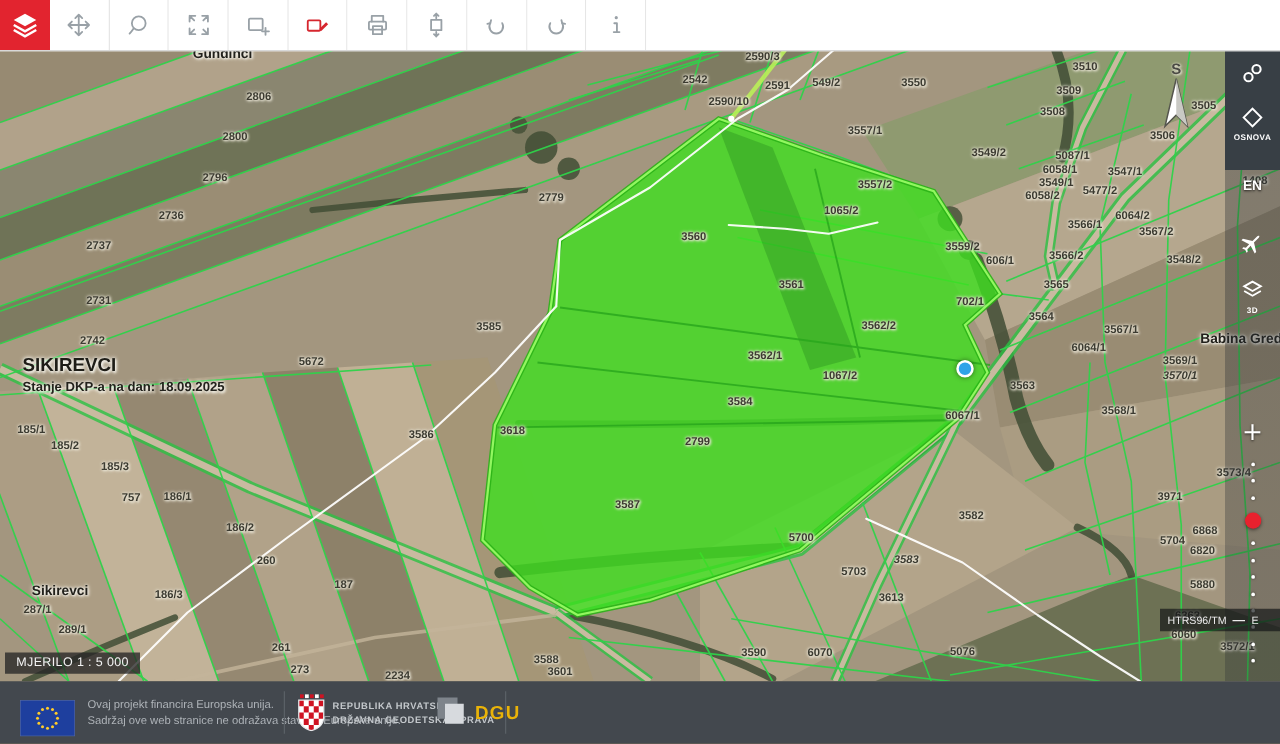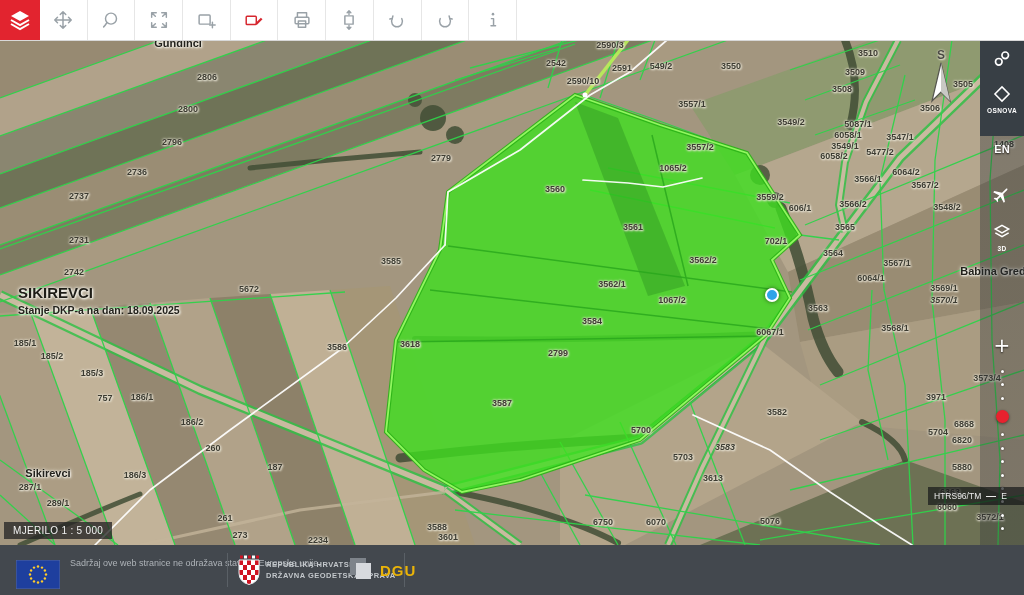--- a/index.html
+++ b/index.html
@@ -253,21 +253,21 @@
         <span class="parcel-label" style="left: 818px; top: 268px;">3563</span>
         <span class="parcel-label" style="left: 895px; top: 288px;">3568/1</span>
         <span class="parcel-label" style="left: 770px; top: 292px;">6067/1</span>
         <span class="parcel-label" style="left: 987px; top: 338px;">3573/4</span>
         <span class="parcel-label" style="left: 936px; top: 357px;">3971</span>
         <span class="parcel-label" style="left: 777px; top: 372px;">3582</span>
         <span class="parcel-label" style="left: 725px; top: 407px; font-style: italic;">3583</span>
         <span class="parcel-label" style="left: 630px; top: 390px; margin-left: 11px;">5700</span>
         <span class="parcel-label" style="left: 683px; top: 417px;">5703</span>
         <span class="parcel-label" style="left: 713px; top: 438px;">3613</span>
-        <span class="parcel-label" style="left: 603px; top: 482px;">6750</span>
+        <span class="parcel-label" style="left: 603px; top: 482px;">3590</span>
         <span class="parcel-label" style="left: 656px; top: 482px;">6070</span>
         <span class="parcel-label" style="left: 770px; top: 481px;">5076</span>
         <span class="parcel-label" style="left: 938px; top: 392px;">5704</span>
         <span class="parcel-label" style="left: 964px; top: 384px;">6868</span>
         <span class="parcel-label" style="left: 962px; top: 400px;">6820</span>
         <span class="parcel-label" style="left: 962px; top: 427px;">5880</span>
         <span class="parcel-label" style="left: 950px; top: 452px;">6363</span>
         <span class="parcel-label" style="left: 947px; top: 467px;">6060</span>
         <span class="parcel-label" style="left: 990px; top: 477px;">3572/1</span>
         <span class="parcel-label" style="left: 25px; top: 303px;">185/1</span>
@@ -457,20 +457,21 @@
           <circle cx="26" cy="21.4" r="1.2"></circle>
         <circle cx="22" cy="22.5" r="1.2"></circle>
           <circle cx="18" cy="21.4" r="1.2"></circle>
           <circle cx="15.1" cy="18.5" r="1.2"></circle>
         <circle cx="14" cy="14.5" r="1.2"></circle>
           <circle cx="15.1" cy="10.5" r="1.2"></circle>
           <circle cx="18" cy="7.6" r="1.2"></circle>
       </g>
     </svg>
     <div class="eu-text">
+      <div>Ovaj projekt financira Europska unija.</div>
       <div>Sadržaj ove web stranice ne odražava stavove Europske unije.</div>
     </div>
     <div class="fdiv" style="left:227px"></div>
     <svg class="coa" width="22" height="30" viewBox="0 0 22 30">
       <g>
         <rect x="2" y="0.5" width="3" height="3" fill="#cf1322"></rect>
           <rect x="6" y="0.5" width="3" height="3" fill="#fff"></rect>
         <rect x="10" y="0.5" width="3" height="3" fill="#cf1322"></rect>
           <rect x="14" y="0.5" width="3" height="3" fill="#fff"></rect>
         <rect x="18" y="0.5" width="3" height="3" fill="#cf1322"></rect>

